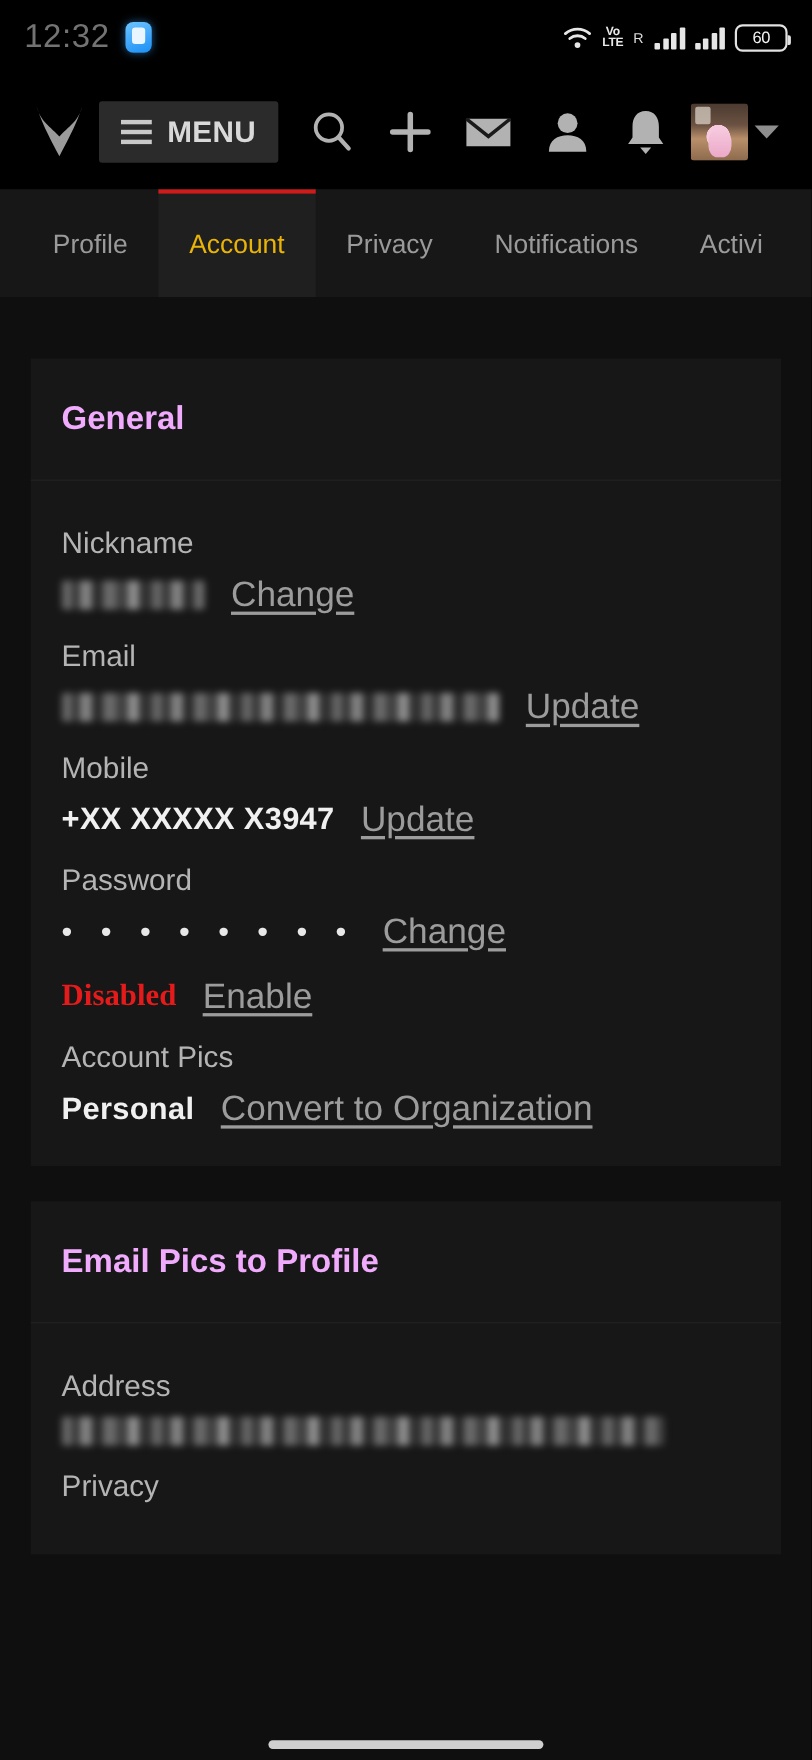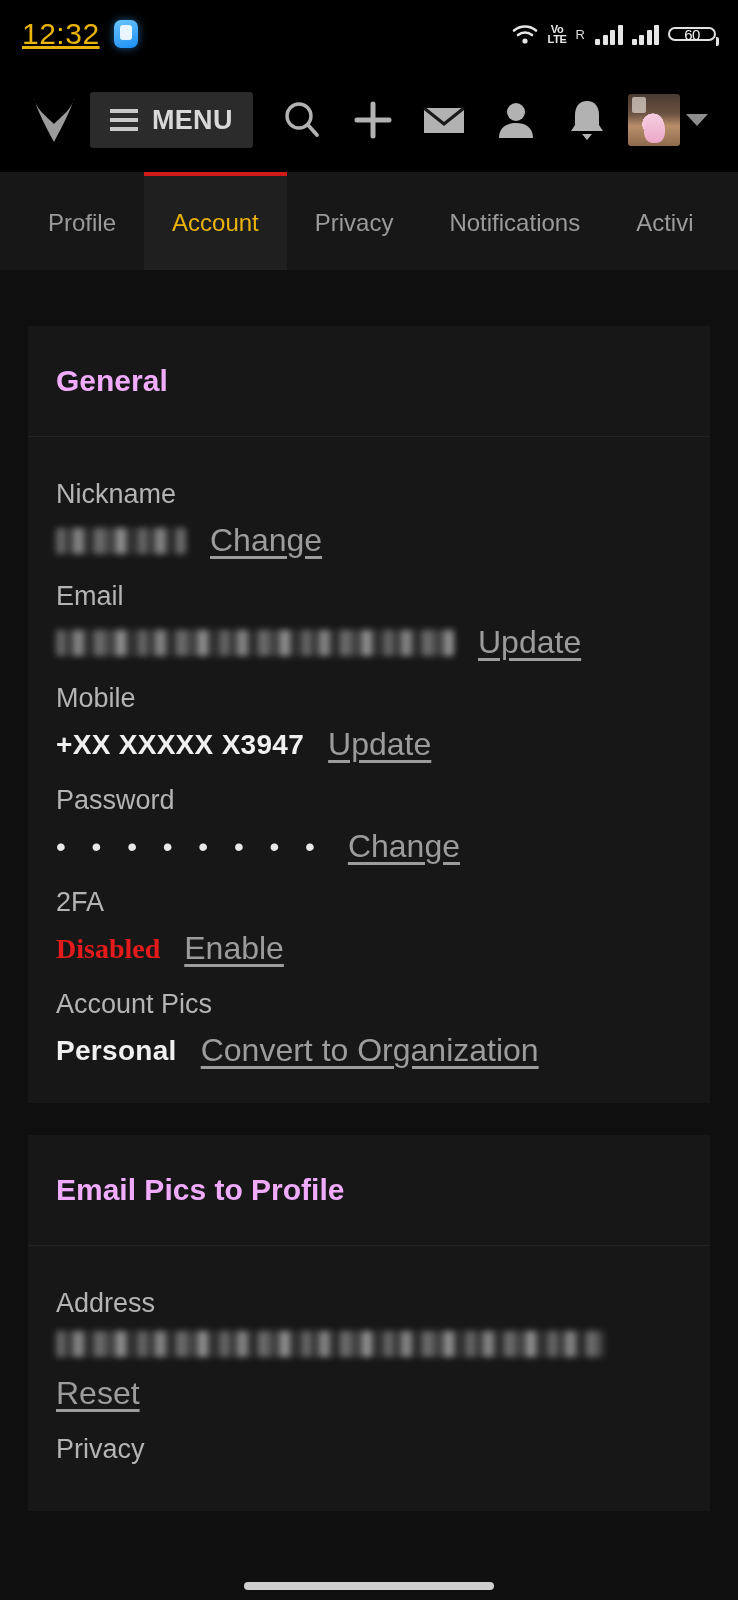--- a/index.html
+++ b/index.html
@@ -14,21 +14,21 @@
 
   
   .statusbar{
     height:68px; width:100%;
     background:#000;
     display:flex; align-items:center;
     padding:0 22px;
     position:relative;
   }
   .sb-left{ display:flex; align-items:center; gap:14px; }
-  .sb-clock{ font-size:30px; color:#eab308; letter-spacing:.5px; font-weight:400;text-decoration:underline; }
+  .sb-clock{ font-size:30px; color:#737373; letter-spacing:.5px; font-weight:400; }
   .sb-chip{
     width:24px; height:28px; border-radius:7px;
     background:linear-gradient(160deg,#6cc4ff,#1c8ff5);
     box-shadow:0 0 8px rgba(60,160,255,.55);
     position:relative;
   }
   .sb-chip:after{
     content:""; position:absolute; inset:5px 6px 8px 6px;
     background:#eaf6ff; border-radius:3px;
   }
@@ -42,21 +42,21 @@
     color:#e8e8e8; text-align:center; letter-spacing:-.3px;
   }
   .sig{ display:flex; align-items:flex-end; gap:2.5px; height:22px; }
   .sig i{ display:block; width:5px; background:#e6e6e6; border-radius:1px; }
   .sig i:nth-child(1){ height:6px; }
   .sig i:nth-child(2){ height:10px; }
   .sig i:nth-child(3){ height:15px; }
   .sig i:nth-child(4){ height:20px; }
   .roam{ font-size:13px; color:#dcdcdc; margin-right:1px; }
   .batt{
-    width:48px; height:14px; border:2px solid #e2e2e2; border-radius:7px;
+    width:48px; height:25px; border:2px solid #e2e2e2; border-radius:7px;
     display:flex; align-items:center; justify-content:center;
     position:relative;
   }
   .batt:after{
     content:""; position:absolute; right:-5px; top:8px;
     width:3px; height:9px; background:#e2e2e2; border-radius:0 2px 2px 0;
   }
   .batt span{ font-size:15px; color:#f2f2f2; letter-spacing:-.5px; }
 
   
@@ -300,21 +300,20 @@
 
       <div class="field">
         <div class="field-label">Password</div>
         <div class="field-row">
           <div class="dots">• • • • • • • •</div>
           <div class="link">Change</div>
         </div>
       </div>
 
       <div class="field">
-        <div class="field-label">2FA</div>
         <div class="field-row">
           <div class="danger">Disabled</div>
           <div class="link">Enable</div>
         </div>
       </div>
 
       <div class="field">
         <div class="field-label">Account Pics</div>
         <div class="field-row">
           <div class="field-value">Personal</div>
@@ -329,23 +328,20 @@
     <div class="card-head">
       <div class="card-title">Email Pics to Profile</div>
     </div>
     <div class="card-body">
 
       <div class="field">
         <div class="field-label">Address</div>
         <div class="field-row">
           <div class="redacted address"></div>
         </div>
-        <div class="field-row" style="margin-top:18px;">
-          <div class="link">Reset</div>
-        </div>
       </div>
 
       <div class="field">
         <div class="field-label">Privacy</div>
       </div>
 
     </div>
   </div>
 
 </div>

